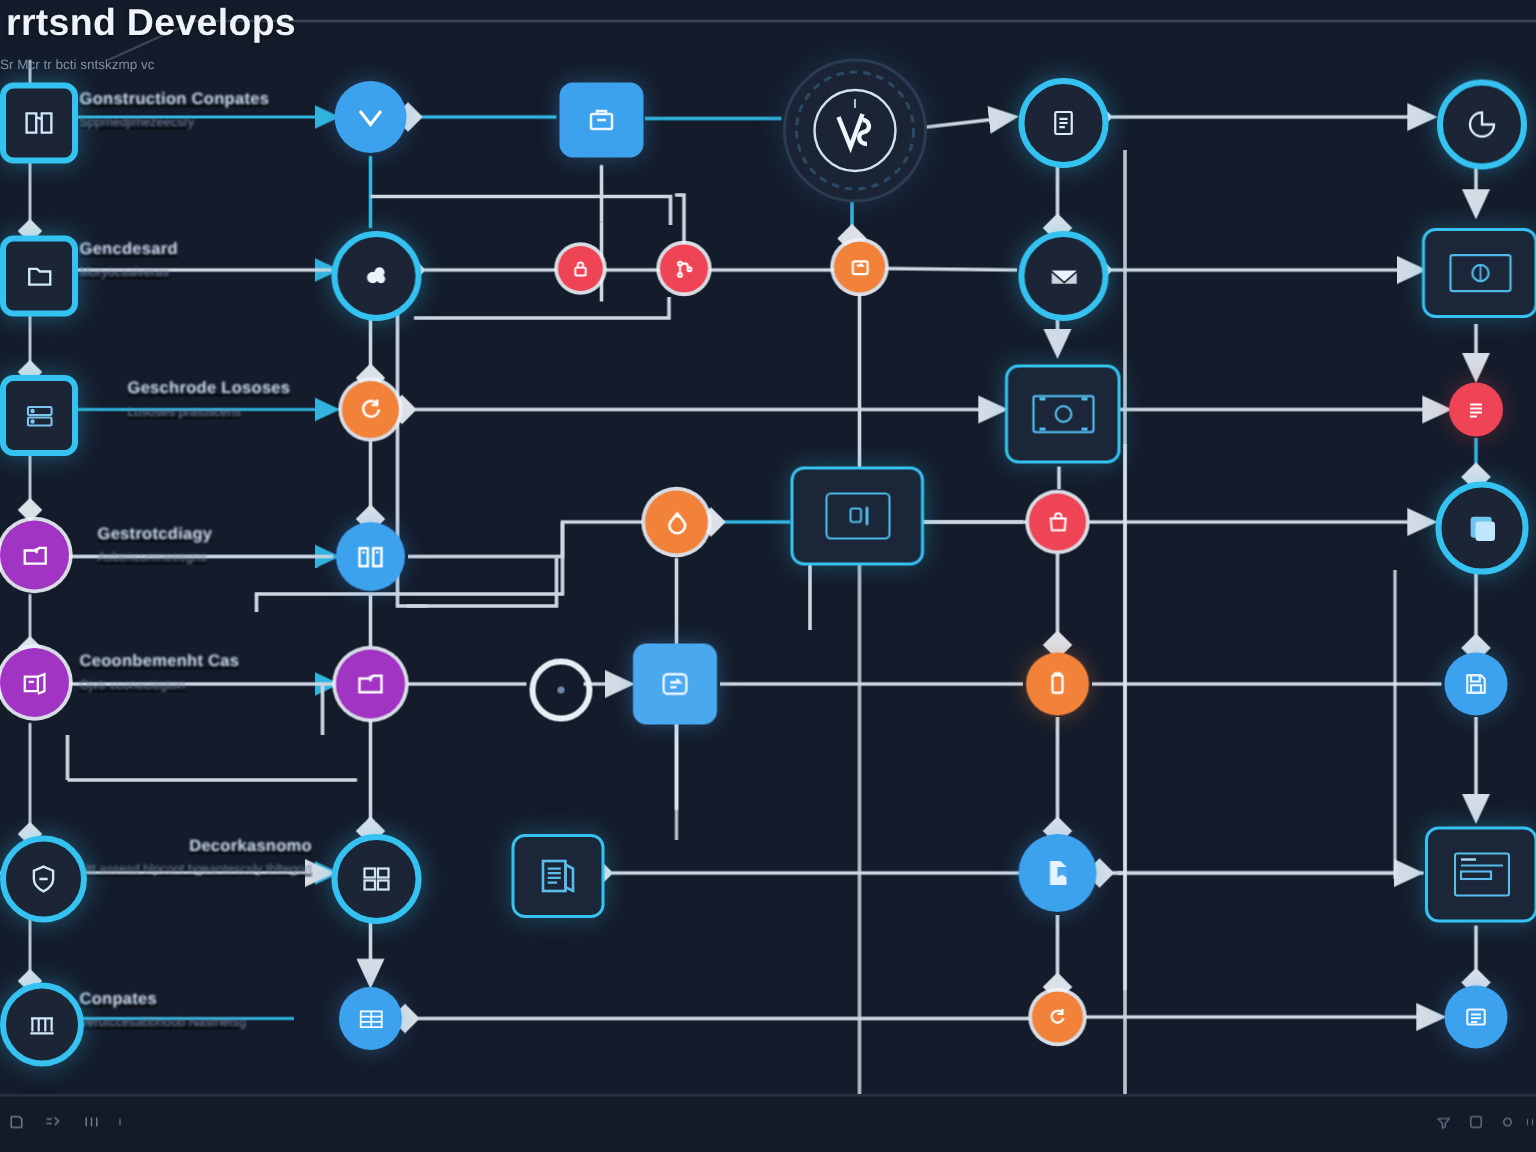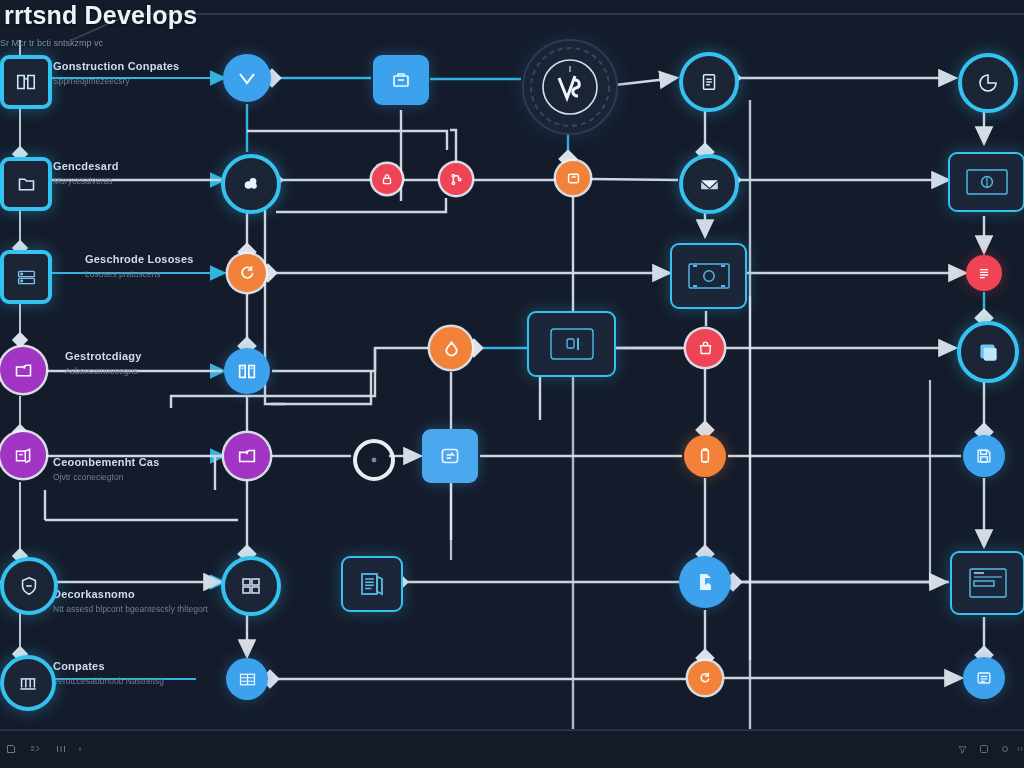--- a/index.html
+++ b/index.html
@@ -19,21 +19,21 @@
     text-shadow:0 1px 3px rgba(0,0,0,.6);
     filter:blur(.35px);
   }
   .hdr-sub{
     position:absolute;left:0px;top:38px;
     font-size:9px;color:#7e8da3;white-space:nowrap;
     filter:blur(.5px);
   }
 
   
-  .lbl{position:absolute;white-space:nowrap;pointer-events:none;}
+  .lbl{position:absolute;white-space:nowrap;pointer-events:none;text-decoration:underline;}
   .lbl .t{
     font-size:11px;color:#cfdced;font-weight:600;letter-spacing:.2px;
     filter:blur(.55px);
   }
   .lbl .d{
     font-size:8.5px;color:#6f7f95;line-height:12px;margin-top:3px;
     filter:blur(.6px);max-width:190px;white-space:normal;
   }
 
   
@@ -214,25 +214,25 @@
     <div class="d">Moryocsaiveras</div>
   </div>
   <div class="lbl" style="left:53px;top:253px;padding-left:32px;">
     <div class="t">Geschrode Lososes</div>
     <div class="d">Lososes pratuscens</div>
   </div>
   <div class="lbl" style="left:65px;top:350px;">
     <div class="t">Gestrotcdiagy</div>
     <div class="d">Asbencumneeegns</div>
   </div>
-  <div class="lbl" style="left:53px;top:456px;">
+  <div class="lbl" style="left:53px;top:435px;">
     <div class="t">Ceoonbemenht Cas</div>
     <div class="d">Ojvtr cconeciegton</div>
   </div>
-  <div class="lbl" style="left:53px;top:588px;">
+  <div class="lbl" style="left:53px;top:558px;text-align:right;">
     <div class="t">Decorkasnomo</div>
     <div class="d">Ntt assesd blpcont bgeantescsly thltegort</div>
   </div>
   <div class="lbl" style="left:53px;top:660px;">
     <div class="t">Conpates</div>
     <div class="d">Verutccesabbnoob Nastnetsg</div>
   </div>
 
   <div class="node rrect v-outline-cyan" style="left:0px;top:55px;width:44px;height:46px;">
     <span class="ic">

